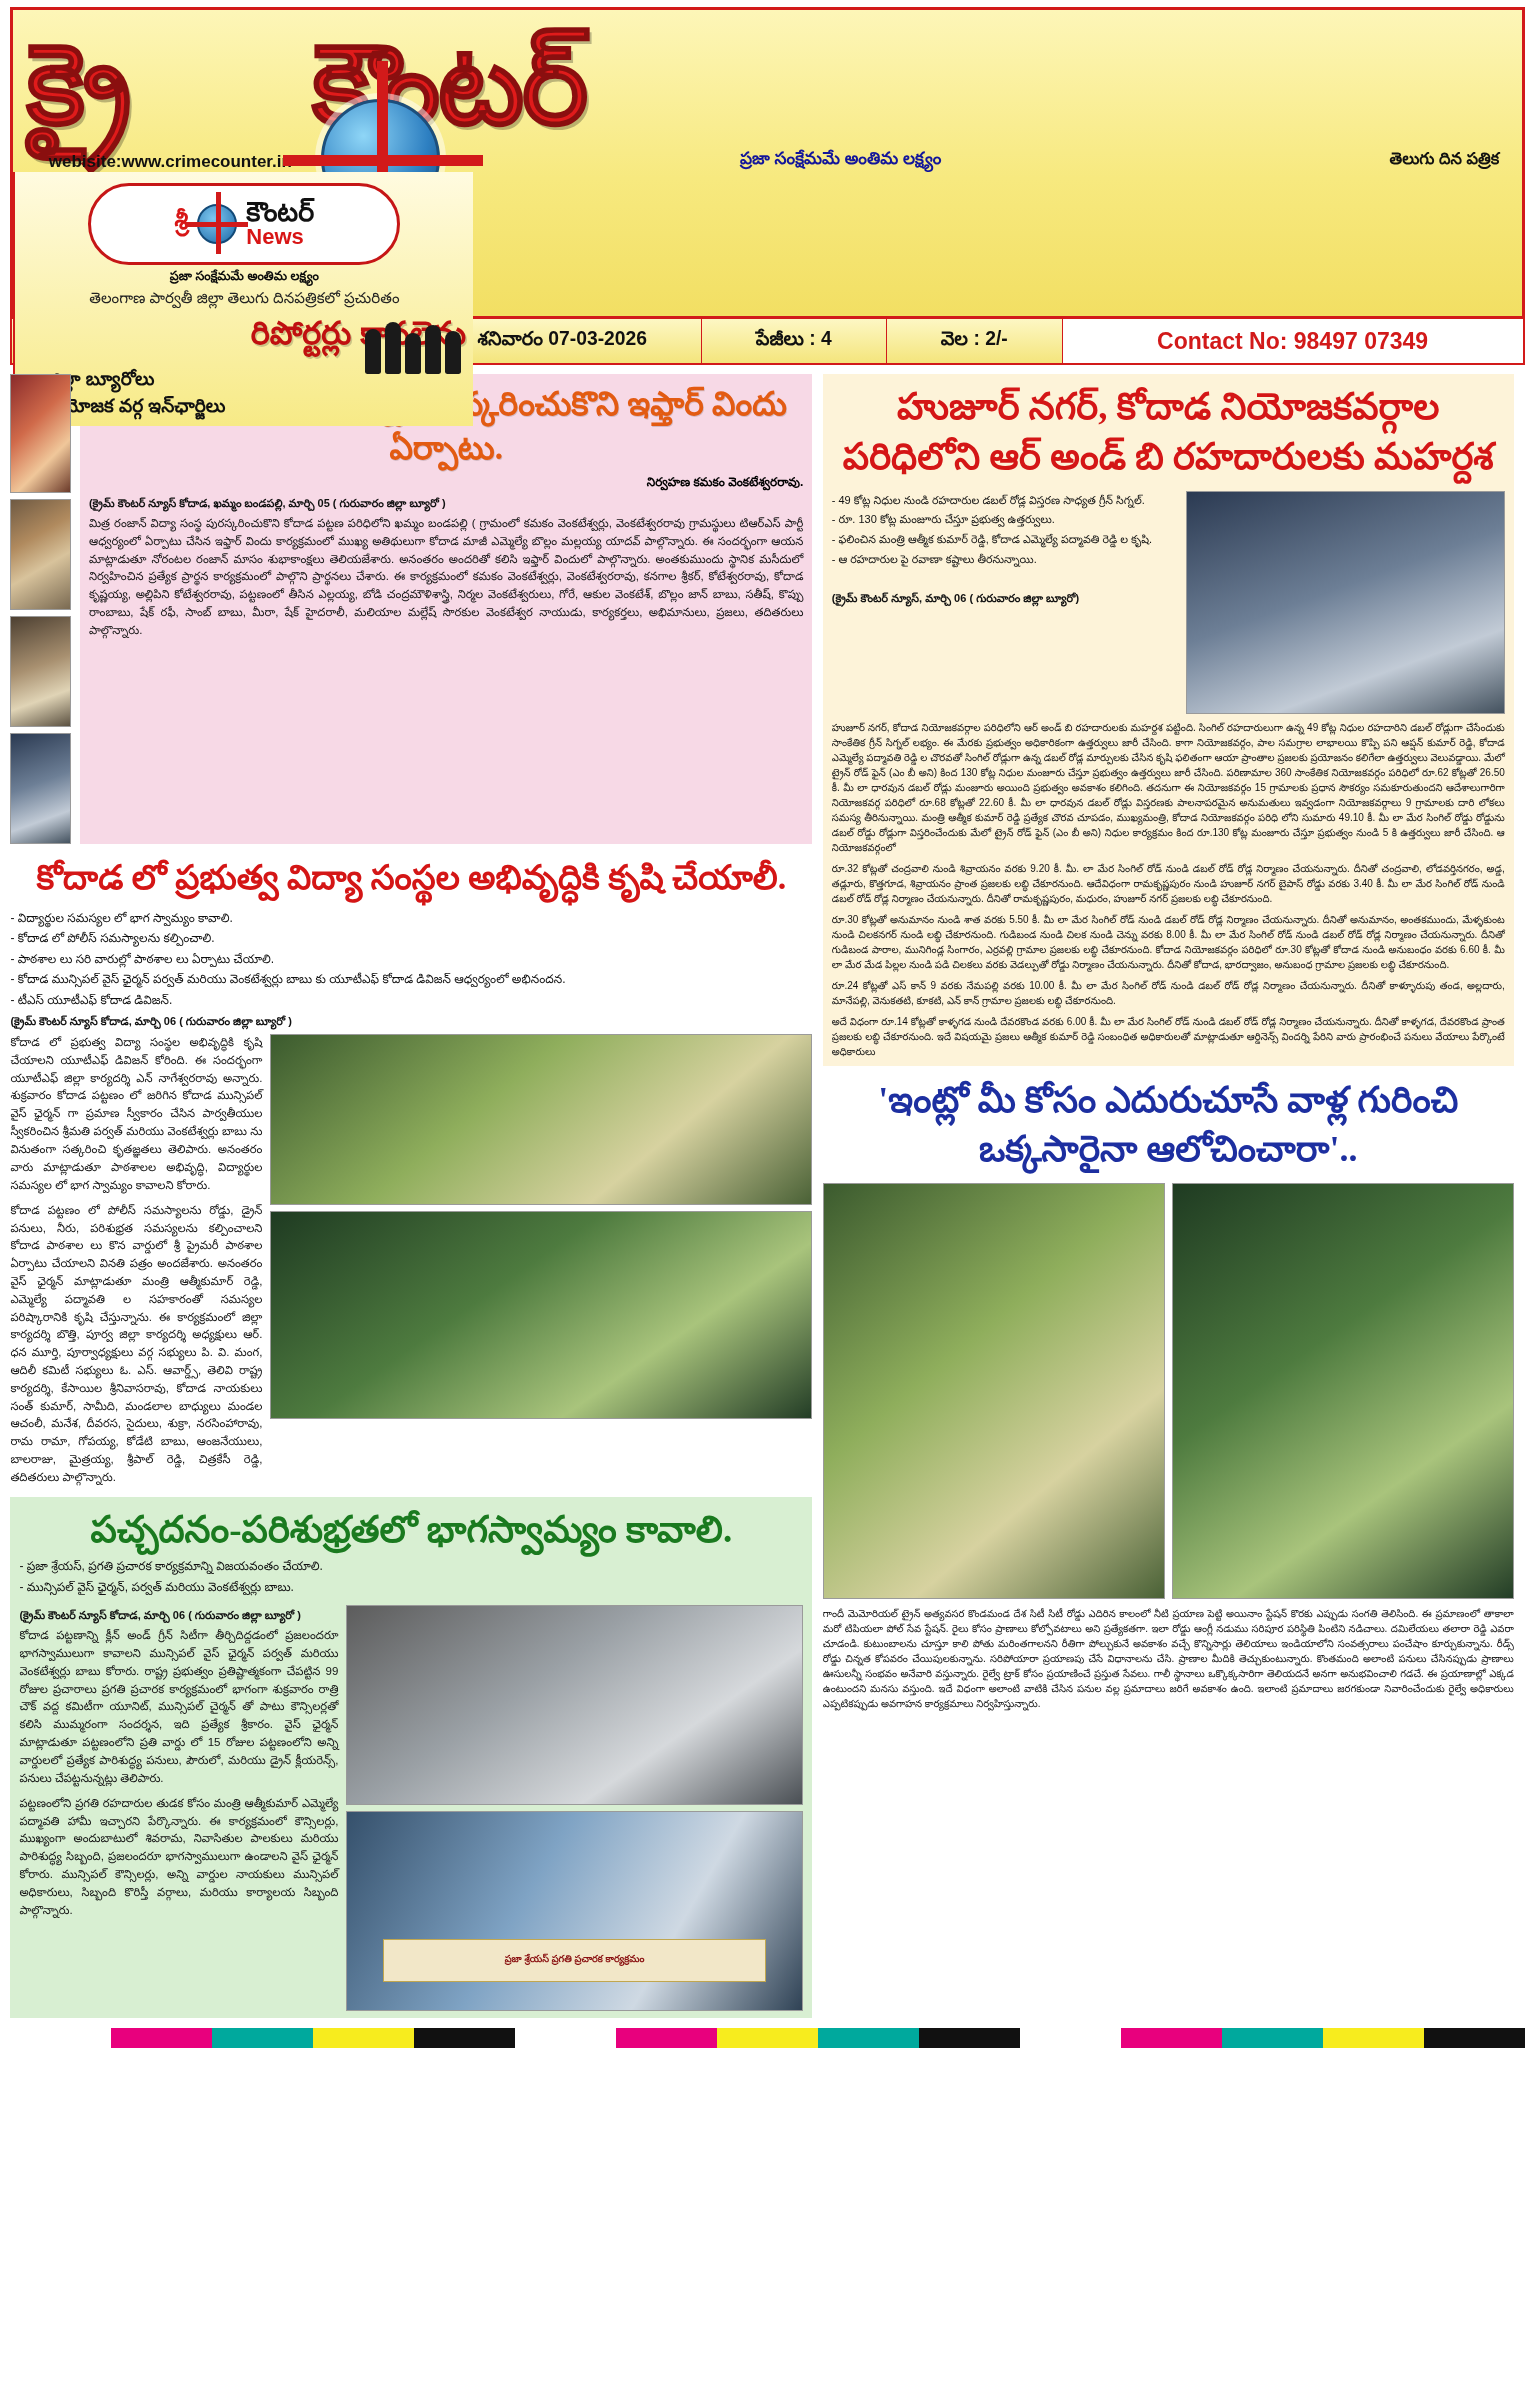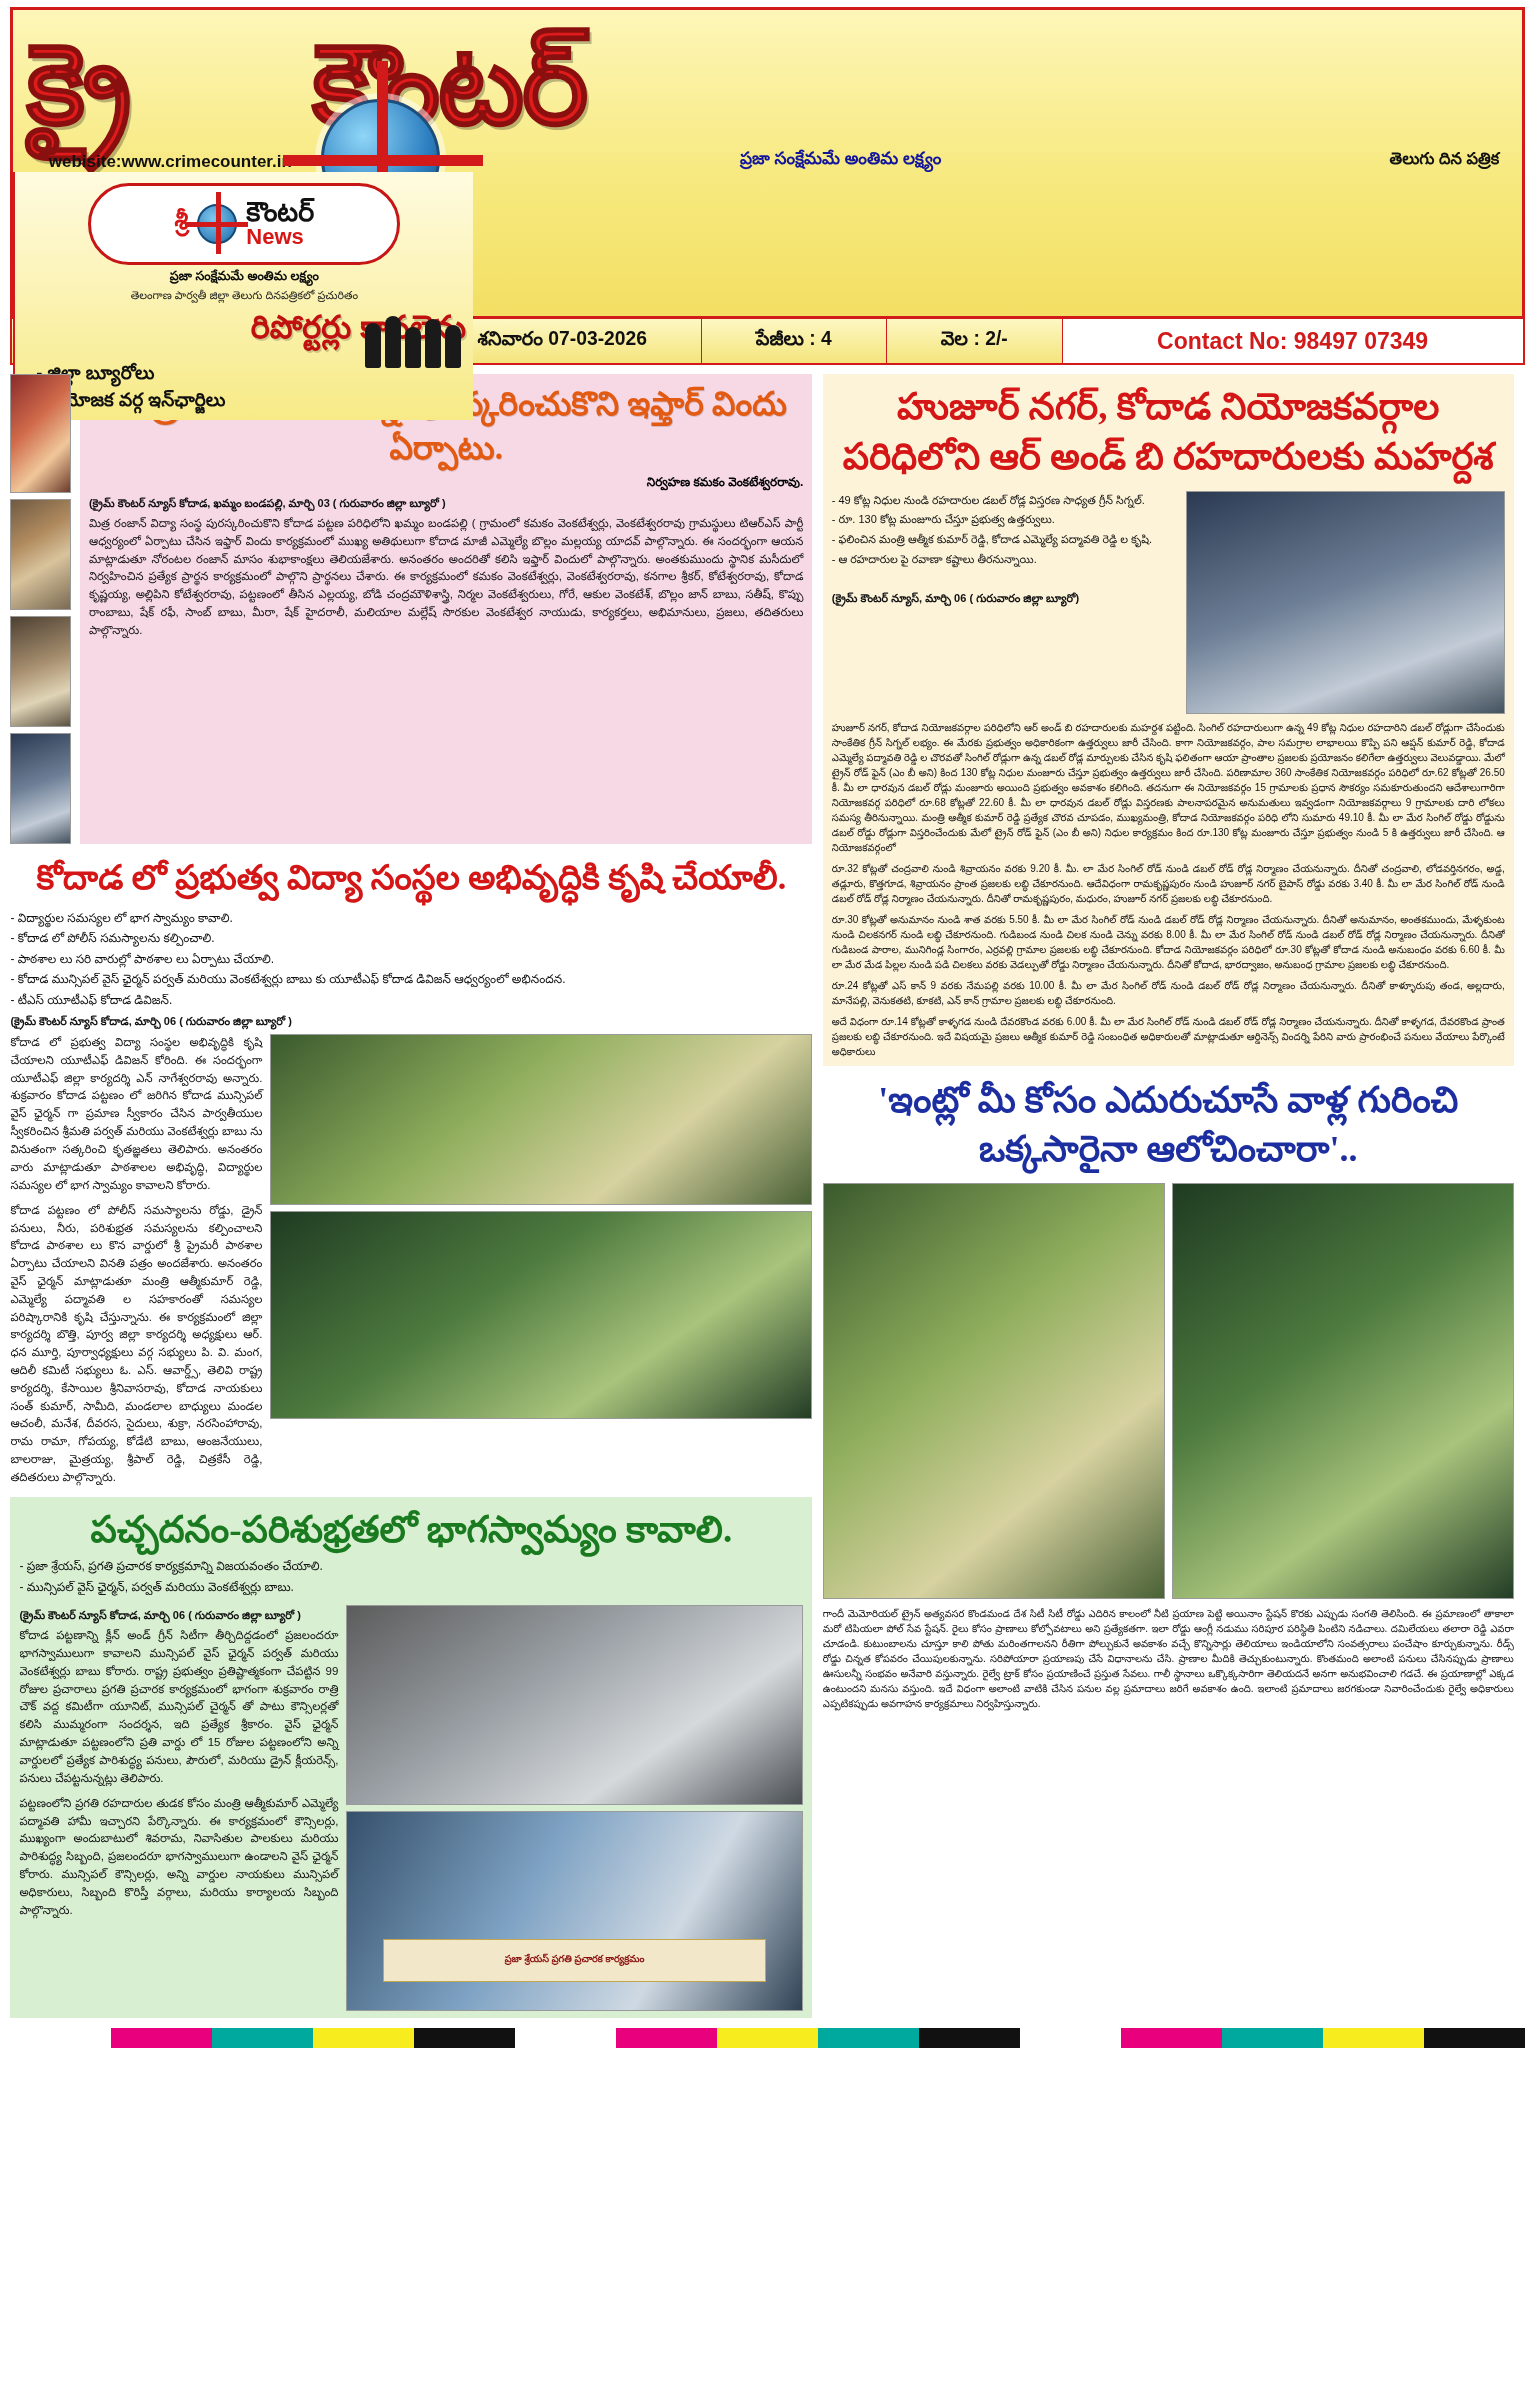--- a/index.html
+++ b/index.html
@@ -190,21 +190,21 @@
     <div class="mast-right">
       <div class="logo-oval">
         <span class="sri">శ్రీ</span>
         <span class="logo-target"></span>
         <span class="logo-text">
           <span class="l1" style="display:block">కౌంటర్</span>
           <span class="l2" style="display:block">News</span>
         </span>
       </div>
       <div class="logo-tag">ప్రజా సంక్షేమమే అంతిమ లక్ష్యం</div>
-      <div style="text-align:center;font-size:11px;color:#222;margin-top:2.2px">తెలంగాణ పార్వతీ జిల్లా తెలుగు దినపత్రికలో ప్రచురితం</div>
+      <div style="text-align:center;font-size:15px;color:#222;margin-top:2.2px">తెలంగాణ పార్వతీ జిల్లా తెలుగు దినపత్రికలో ప్రచురితం</div>
       <div class="mast-hire">రిపోర్టర్లు కావలెను</div>
       <div class="mast-bullets">
         <div>- జిల్లా బ్యూరోలు</div>
         <div>- నియోజక వర్గ ఇన్‌ఛార్జిలు</div>
       </div>
       <div class="people">
         <i></i>
           <i></i>
           <i></i>
           <i></i>
@@ -237,21 +237,21 @@
           <div class="photo" style="height:111px">
               <div class="ph-inner ph-f"></div>
             </div>
           <div class="photo" style="height:111px">
               <div class="ph-inner ph-b"></div>
             </div>
         </div>
         <div class="band-pink" style="flex:1 1 auto;">
           <div class="headline-orange">పవిత్ర రంజాన్ మాసాన్ని పురస్కరించుకొని ఇఫ్తార్ విందు ఏర్పాటు.</div>
           <div style="text-align:right;font-size:12px;font-weight:bold;margin:4.5px 0">నిర్వహణ కమకం వెంకటేశ్వరరావు.</div>
-          <div class="byline">(క్రైమ్ కౌంటర్ న్యూస్ కోదాడ, ఖమ్మం బండపల్లి, మార్చి 03 ( గురువారం జిల్లా బ్యూరో )</div>
+          <div class="byline">(క్రైమ్ కౌంటర్ న్యూస్ కోదాడ, ఖమ్మం బండపల్లి, మార్చి 05 ( గురువారం జిల్లా బ్యూరో )</div>
           <div class="body-text">మిత్ర రంజాన్ విద్యా సంస్థ పురస్కరించుకొని కోదాడ పట్టణ పరిధిలోని ఖమ్మం బండపల్లి ( గ్రామంలో కమకం వెంకటేశ్వర్లు, వెంకటేశ్వరరావు గ్రామస్థులు టిఆర్ఎస్ పార్టీ ఆధ్వర్యంలో ఏర్పాటు చేసిన ఇఫ్తార్ విందు కార్యక్రమంలో ముఖ్య అతిథులుగా కోదాడ మాజీ ఎమ్మెల్యే బొల్లం మల్లయ్య యాదవ్ పాల్గొన్నారు. ఈ సందర్భంగా ఆయన మాట్లాడుతూ నోరంటల రంజాన్ మాసం శుభాకాంక్షలు తెలియజేశారు. అనంతరం అందరితో కలిసి ఇఫ్తార్ విందులో పాల్గొన్నారు. అంతకుముందు స్థానిక మసీదులో నిర్వహించిన ప్రత్యేక ప్రార్థన కార్యక్రమంలో పాల్గొని ప్రార్థనలు చేశారు. ఈ కార్యక్రమంలో కమకం వెంకటేశ్వర్లు, వెంకటేశ్వరరావు, కనగాల శ్రీకర్, కోటేశ్వరరావు, కోదాడ కృష్ణయ్య, అల్లిపిని కోటేశ్వరరావు, పట్టణంలో తీసిన ఎల్లయ్య, బోడి చంద్రమౌళిశాస్త్రి, నిర్మల వెంకటేశ్వరులు, గోరే, ఆకుల వెంకటేశ్, బొల్లం జాన్ బాబు, సతీష్, కొప్పు రాంబాబు, షేక్ రఫీ, సాంబ్ బాబు, మీరా, షేక్ హైదరాలీ, మలియాల మల్లేష్ సొరకుల వెంకటేశ్వర నాయుడు, కార్యకర్తలు, అభిమానులు, ప్రజలు, తదితరులు పాల్గొన్నారు.</div>
         </div>
       </div>
 
       <div style="margin-top:10.4px">
         <div class="headline-red">కోదాడ లో ప్రభుత్వ విద్యా సంస్థల అభివృద్ధికి కృషి చేయాలీ.</div>
         <div class="bullet-list" style="margin-top:7.4px">
           <div>- విద్యార్థుల సమస్యల లో భాగ స్వామ్యం కావాలి.</div>
           <div>- కోదాడ లో పోలీస్ సమస్యాలను కల్పించాలి.</div>
           <div>- పాఠశాల లు సరి వారుల్లో పాఠశాల లు ఏర్పాటు చేయాలి.</div>

